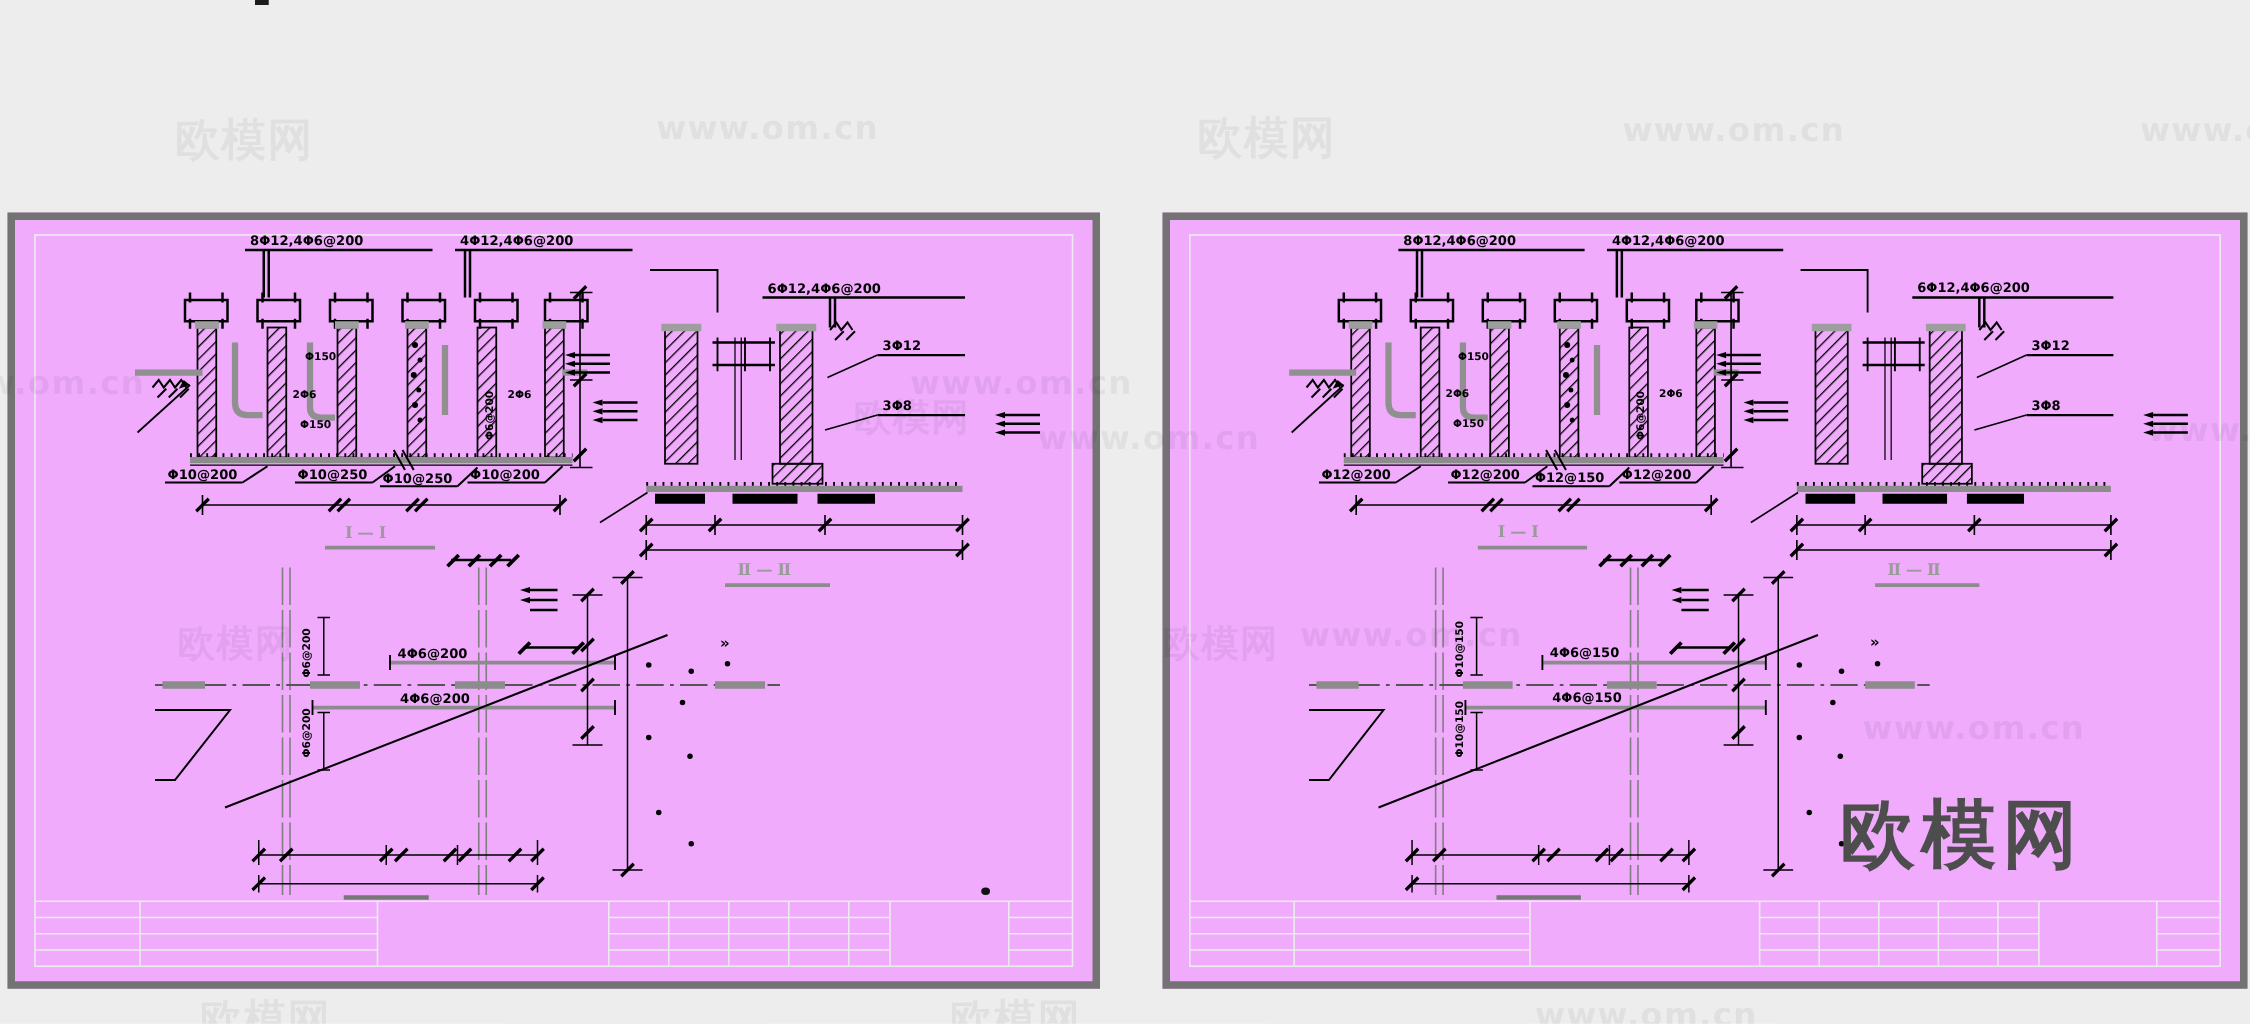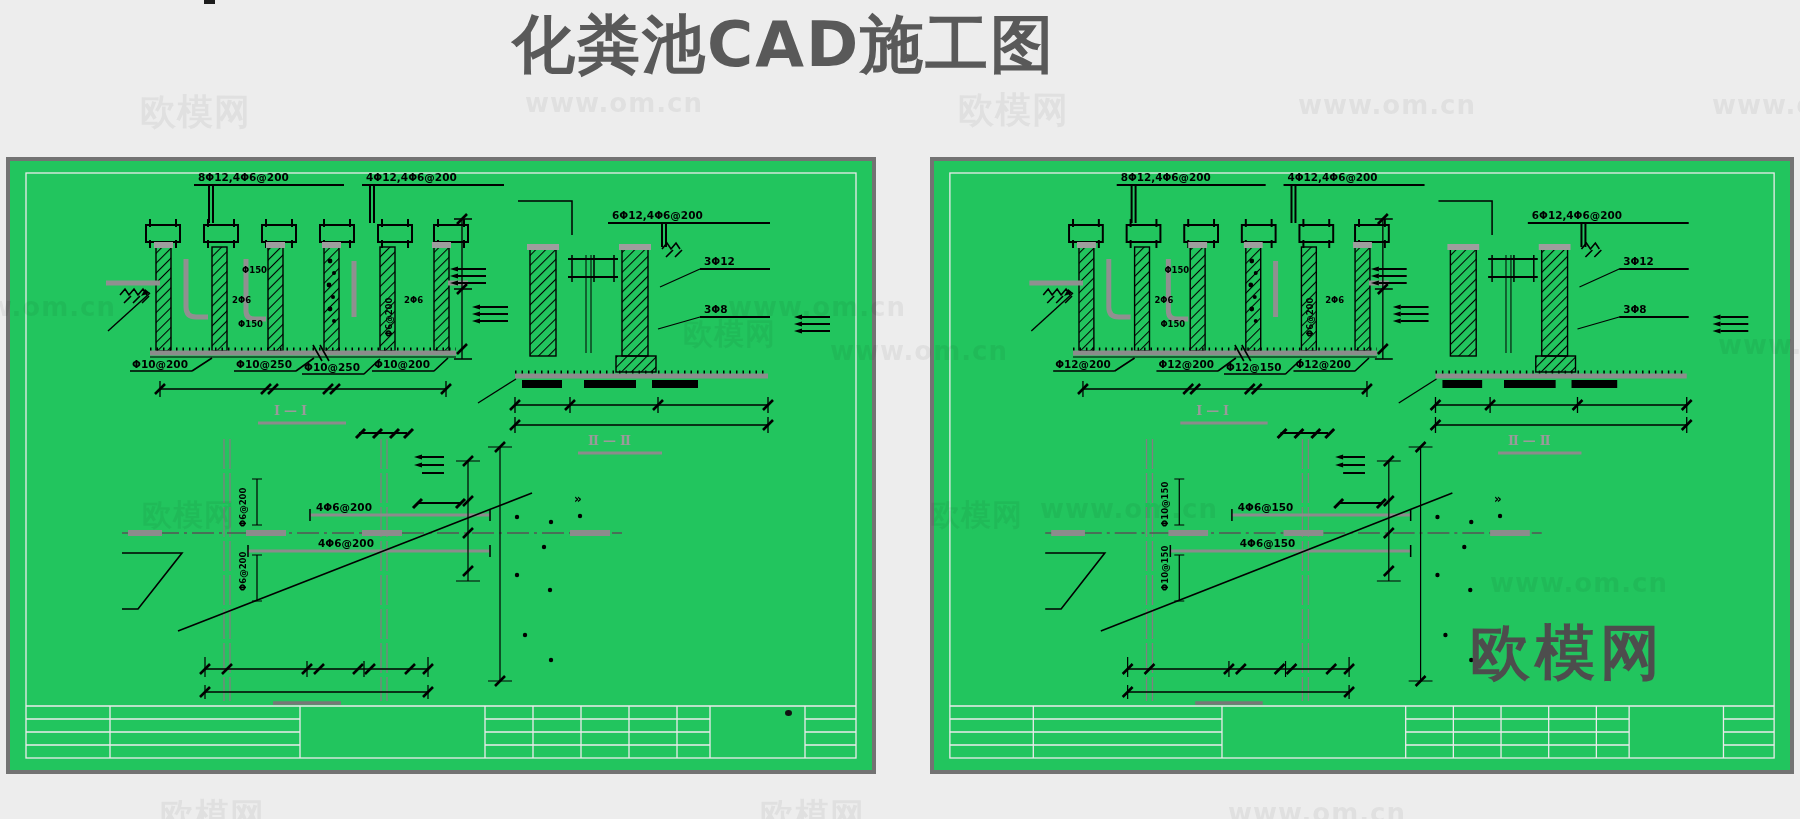--- a/index.html
+++ b/index.html
@@ -2,40 +2,39 @@
 <html><head>
 <meta charset="utf-8">
 <style>
   html,body{margin:0;padding:0;}
   body{font-family:"DejaVu Sans","Liberation Sans",sans-serif;}
   #stage{position:relative;width:1800px;height:819px;background:#ededed;overflow:hidden;}
   .page-title{position:absolute;left:512px;top:2px;font-size:63px;font-weight:600;
     color:#595959;letter-spacing:2px;white-space:nowrap;}
   .wm{position:absolute;color:rgba(0,0,0,0.055);font-weight:bold;white-space:nowrap;
     z-index:5;pointer-events:none;letter-spacing:1px;}
-  .sheet{position:absolute;top:157px;background:#22c55e;border:4px solid #737373;z-index:2;}
+  .sheet{position:absolute;top:170px;background:#f0abfc;border:6px solid #737373;z-index:2;}
   .sheet svg{display:block;}
   #sheet-left{left:6px;width:862px;height:609px;}
   #sheet-right{left:930px;width:856px;height:609px;}
   .brand-mark{position:absolute;left:536px;top:452px;font-size:60px;font-weight:600;
     color:#4d4d4d;letter-spacing:5px;white-space:nowrap;z-index:4;}
   .cadlbl{font:bold 10.5px "DejaVu Sans","Liberation Sans",sans-serif;fill:#000;}
   .cadnote{font:bold 8.5px "DejaVu Sans","Liberation Sans",sans-serif;fill:#000;}
   .sectitle{font:bold 13px "DejaVu Serif","Liberation Serif",serif;fill:#9a9a9a;letter-spacing:4px;}
   .chev{font:bold 12px "DejaVu Sans",sans-serif;fill:#000;}
   .speck-a{position:absolute;left:204px;top:0;width:11px;height:4px;background:#1c1c1c;z-index:6;}
   .speck-b{position:absolute;left:785px;top:710px;width:7px;height:6px;background:#111;
     border-radius:50%;z-index:6;}
 </style>
 </head>
 <body>
 
 <div id="stage">
 
-  <div class="page-title">化粪池CAD施工图</div>
 
   <div class="speck-a"></div>
   <div class="speck-b"></div>
 
   <svg width="0" height="0" style="position:absolute" aria-hidden="true">
     <defs>
       <pattern id="cadhatch" patternUnits="userSpaceOnUse" width="7" height="7" patternTransform="rotate(45)">
         <line x1="0" y1="0" x2="0" y2="7" stroke="#000" stroke-width="2.1"></line>
       </pattern>
 

